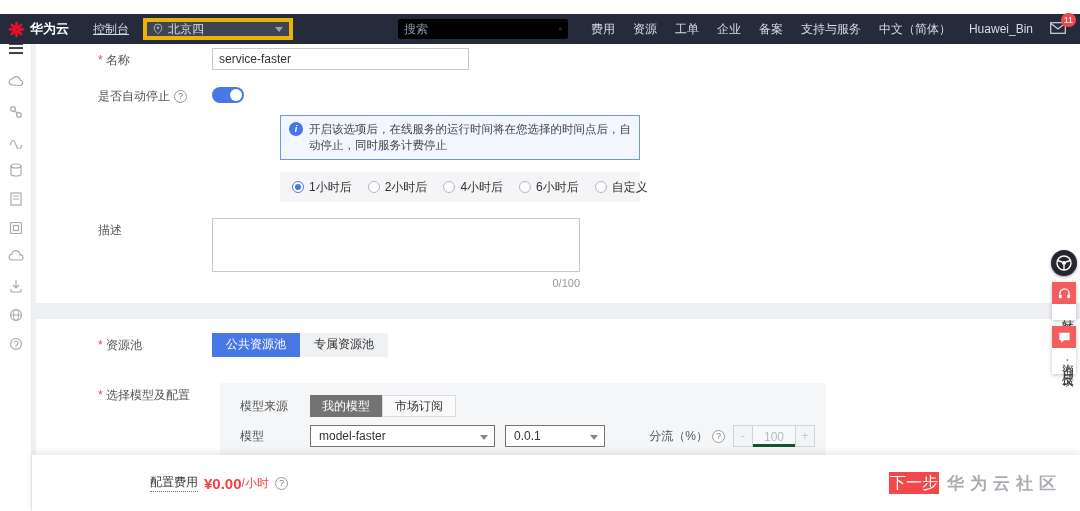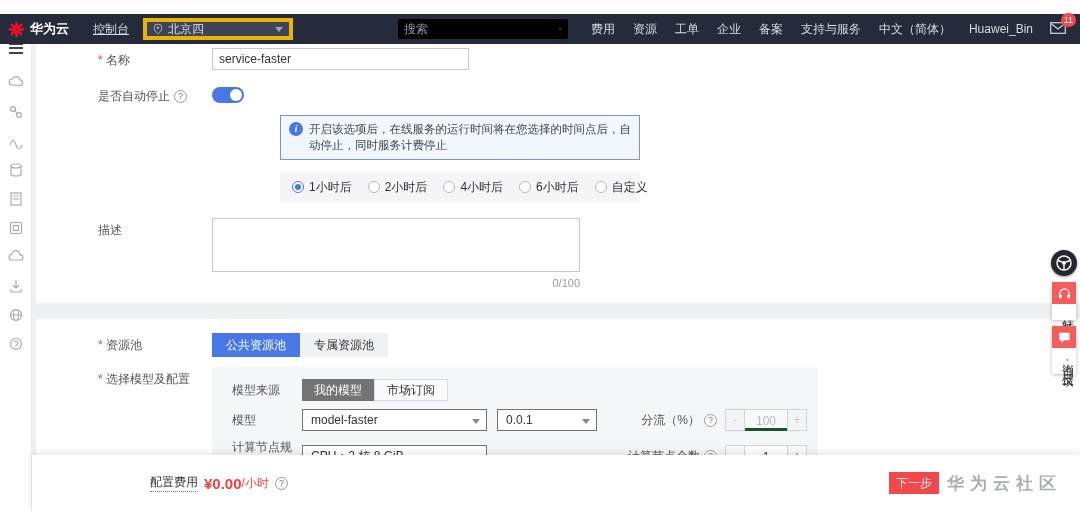--- a/index.html
+++ b/index.html
@@ -50,21 +50,21 @@
   .radio-item { display:flex; align-items:center; cursor:pointer; white-space:nowrap; }
   .radio { width:12px; height:12px; border:1px solid #b4b8c0; border-radius:50%; background:#fff; margin-right:5px; flex:none; }
   .radio.on { border-color:#4878e5; }
   .radio.on::after { content:""; display:block; width:6px; height:6px; border-radius:50%; background:#4878e5; margin:2px; }
 
   .textarea { width:368px; height:54px; border:1px solid #c5c9d1; resize:none; font-family:inherit; font-size:12px; padding:4px 6px; outline:none; }
   .counter { width:368px; text-align:right; color:#999; font-size:11px; margin-top:2px; }
 
   .sep { height:16px; background:#eef0f3; margin-top:14px; }
 
-  .tabs { display:flex; }
+  .tabs { display:flex;font-family:Liberation Mono, monospace; }
   .tab { height:24px; line-height:24px; padding:0 14px; cursor:pointer; }
   .tab.active { background:#4878e5; color:#fff; }
   .tab.inactive { background:#f0f1f3; color:#333; }
 
   .panel { width:606px; background:#f5f6f8; padding:12px 10px 10px 20px; }
   .prow { display:flex; align-items:center; width:575px; margin-bottom:8px; }
   .plabel { width:70px; color:#555; flex:none; }
   .srcbtn { height:22px; line-height:22px; padding:0 12px; cursor:pointer; }
   .srcbtn.active { background:#737373; color:#fff; }
   .srcbtn.inactive { background:#fafafa; border:1px solid #d8dbe0; color:#333; line-height:20px; }
@@ -79,21 +79,21 @@
   .step-btn { width:20px; height:22px; border:1px solid #d0d3da; background:#fafafa; color:#666; text-align:center; line-height:20px; cursor:pointer; user-select:none; }
   .step-val { width:42px; height:22px; border-top:1px solid #d0d3da; border-bottom:3px solid #14532d; background:#fff; text-align:center; line-height:22px; }
   .stepper.disabled .step-btn { color:#c4c7cd; background:#f3f4f6; cursor:default; }
   .stepper.disabled .step-val { color:#b8bbc2; background:#f7f8fa; }
 
   
   .footer { position:absolute; bottom:0; left:32px; right:0; height:56px; background:#fff; box-shadow:0 -2px 8px rgba(0,0,0,.10); display:flex; align-items:center; padding-left:118px; z-index:25; }
   .fee-label { border-bottom:1px dotted #777; color:#333; cursor:default; }
   .fee-val { color:#f53f3f; font-weight:bold; font-size:15px; margin-left:6px; }
   .fee-unit { color:#f53f3f; font-size:12px; }
-  .nextbtn { margin-left:auto; width:50px; height:22px; background:#f2484b; color:#fff; border:none; font-size:12px; font-family:inherit; cursor:pointer; }
+  .nextbtn { margin-left:auto; width:50px; height:22px; background:#f2484b; color:#fff; border:none; font-size:16px; font-family:inherit; cursor:pointer; }
   .watermark { margin:0 18px 0 8px; font-size:17px; font-weight:bold; color:#9b9fa5; letter-spacing:6px; white-space:nowrap; opacity:.85; }
 
   
   .dock { position:absolute; right:2px; top:250px; z-index:40; display:flex; flex-direction:column; align-items:center; width:28px; }
   .dock-wheel { width:26px; height:26px; border-radius:50%; background:#26262e; display:flex; align-items:center; justify-content:center; cursor:pointer; box-shadow:0 1px 3px rgba(0,0,0,.4); }
   .dock-widget { display:flex; flex-direction:column; align-items:center; margin-top:6px; box-shadow:0 1px 4px rgba(0,0,0,.25); }
   .dock-red { width:24px; height:22px; background:#f25d5d; display:flex; align-items:center; justify-content:center; cursor:pointer; }
   .dock-label { writing-mode:vertical-rl; background:#fff; width:24px; padding:6px 0; font-size:12px; color:#333; letter-spacing:2px; text-align:center; cursor:pointer; }
 </style>
 </head>
@@ -261,21 +261,21 @@
     <div class="sep"></div>
 
     <div class="frow" style="margin-top:14px;">
       <div class="flabel req">资源池</div>
       <div class="tabs">
         <div class="tab active">公共资源池</div>
         <div class="tab inactive">专属资源池</div>
       </div>
     </div>
 
-    <div class="frow" style="margin-top:10px;">
+    <div class="frow" style="margin-top:26px;gap:8px;">
       <div class="flabel req">选择模型及配置</div>
       <div class="panel">
         <div class="prow">
           <div class="plabel">模型来源</div>
           <div class="srcbtn active">我的模型</div>
           <div class="srcbtn inactive">市场订阅</div>
         </div>
         <div class="prow">
           <div class="plabel">模型</div>
           <div class="sel w-model">model-faster</div>

